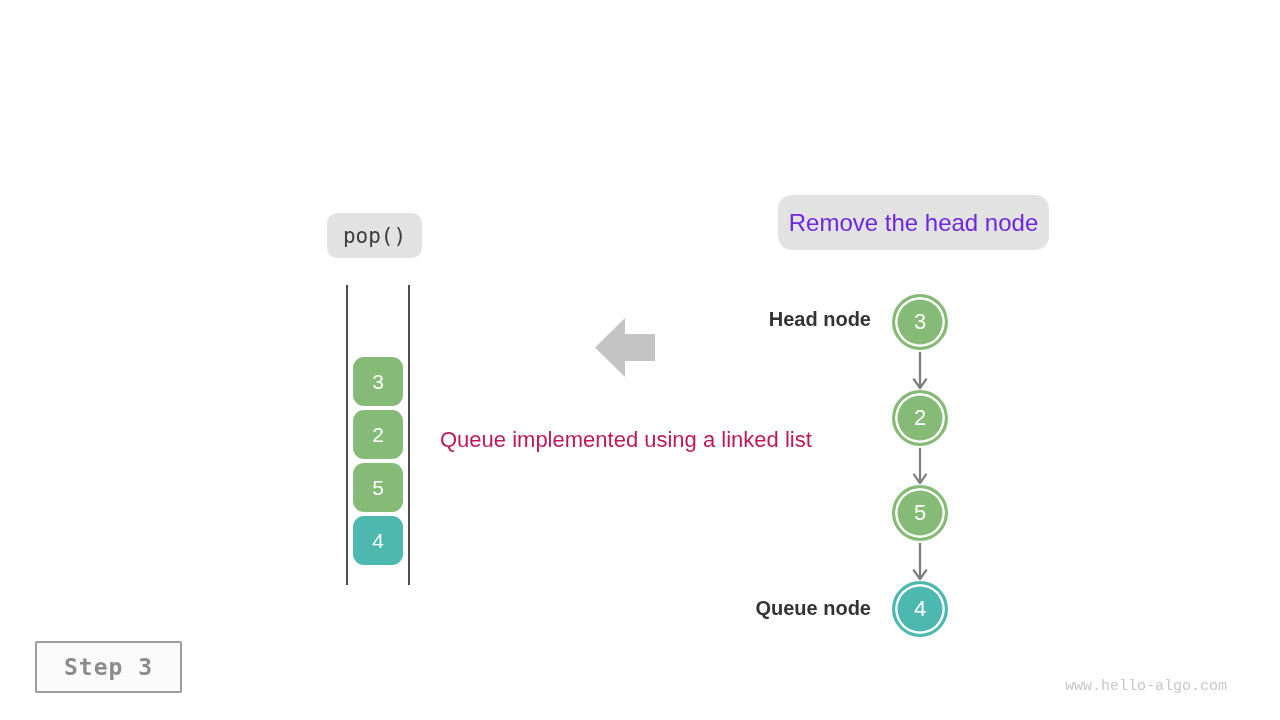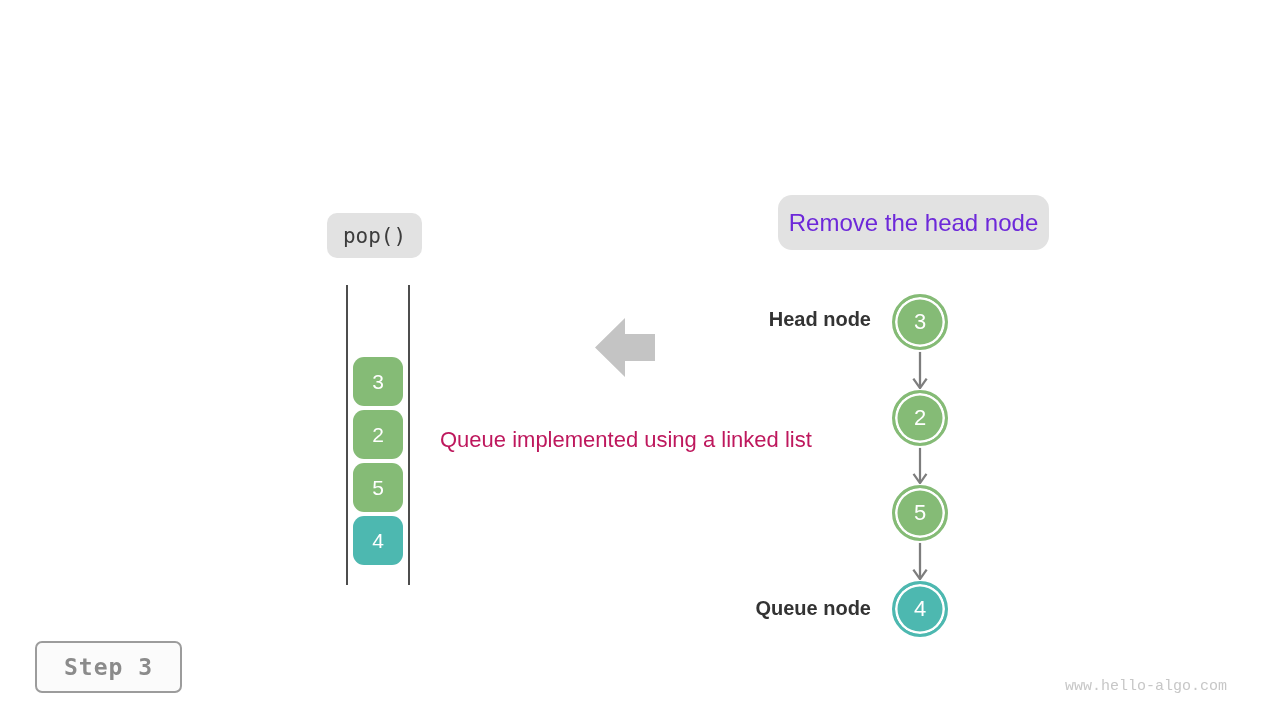--- a/index.html
+++ b/index.html
@@ -117,21 +117,21 @@
   }
   .head-label { top: 308px; }
   .tail-label { top: 597px; }
   
   .step-badge {
     position: absolute;
     left: 35px; top: 641px;
     width: 147px; height: 52px;
     background: #fbfbfb;
     border: 2px solid #9c9c9c;
-    border-radius: 7px;
+    border-radius: 2px;
     box-sizing: border-box;
     display: flex; align-items: center; justify-content: center;
     font-family: "DejaVu Sans Mono", monospace;
     font-size: 23px;
     font-weight: bold;
     color: #8b8b8b;
     letter-spacing: 1px;
   }
   
   .watermark {

